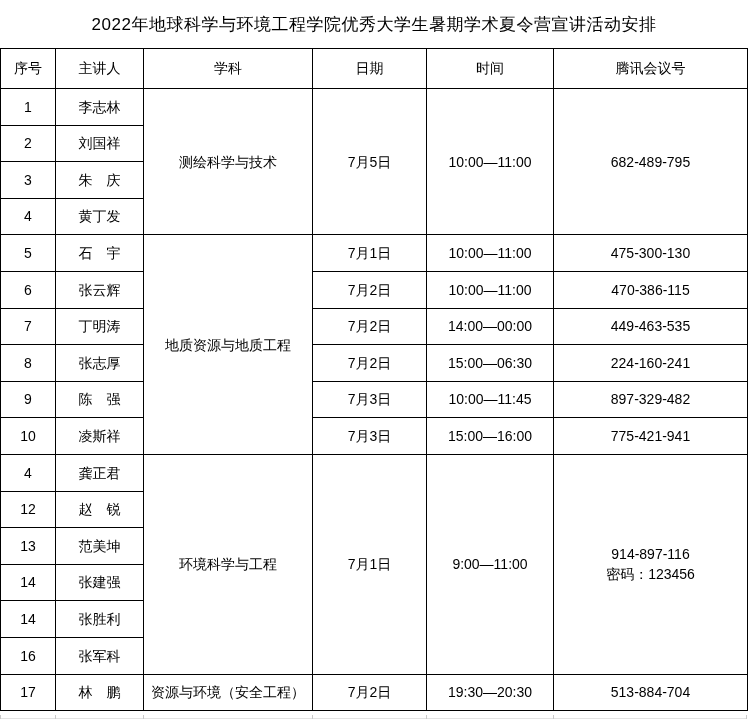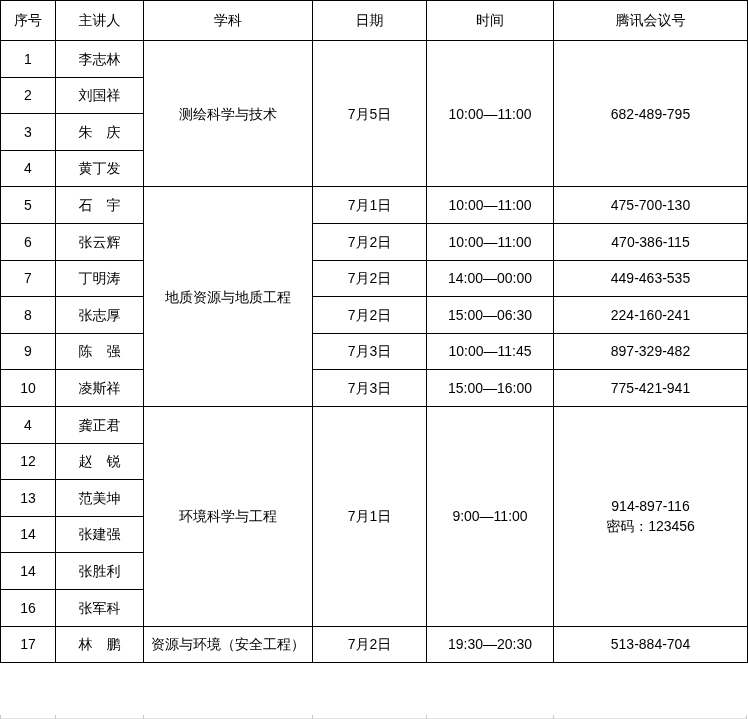--- a/index.html
+++ b/index.html
@@ -62,20 +62,23 @@
     width: 747px;
     height: 1px;
     background: #e3e3e3;
   }
 </style>
 </head>
 <body>
 
 <div class="page">
 
+  <div class="title-bar">
+    <div class="doc-title">2022年地球科学与环境工程学院优秀大学生暑期学术夏令营宣讲活动安排</div>
+  </div>
 
   <table class="schedule">
     <colgroup>
       <col style="width:55px">
       <col style="width:88px">
       <col style="width:169px">
       <col style="width:114px">
       <col style="width:127px">
       <col style="width:194px">
     </colgroup>
@@ -109,21 +112,21 @@
         <tr>
           <td>4</td>
           <td>黄丁发</td>
         </tr>
         <tr>
           <td>5</td>
           <td>石　宇</td>
           <td rowspan="6">地质资源与地质工程</td>
           <td>7月1日</td>
           <td>10:00—11:00</td>
-          <td>475-700-130</td>
+          <td>475-300-130</td>
         </tr>
         <tr>
           <td>6</td>
           <td>张云辉</td>
           <td>7月2日</td>
           <td>10:00—11:00</td>
           <td>470-386-115</td>
         </tr>
         <tr>
           <td>7</td>

